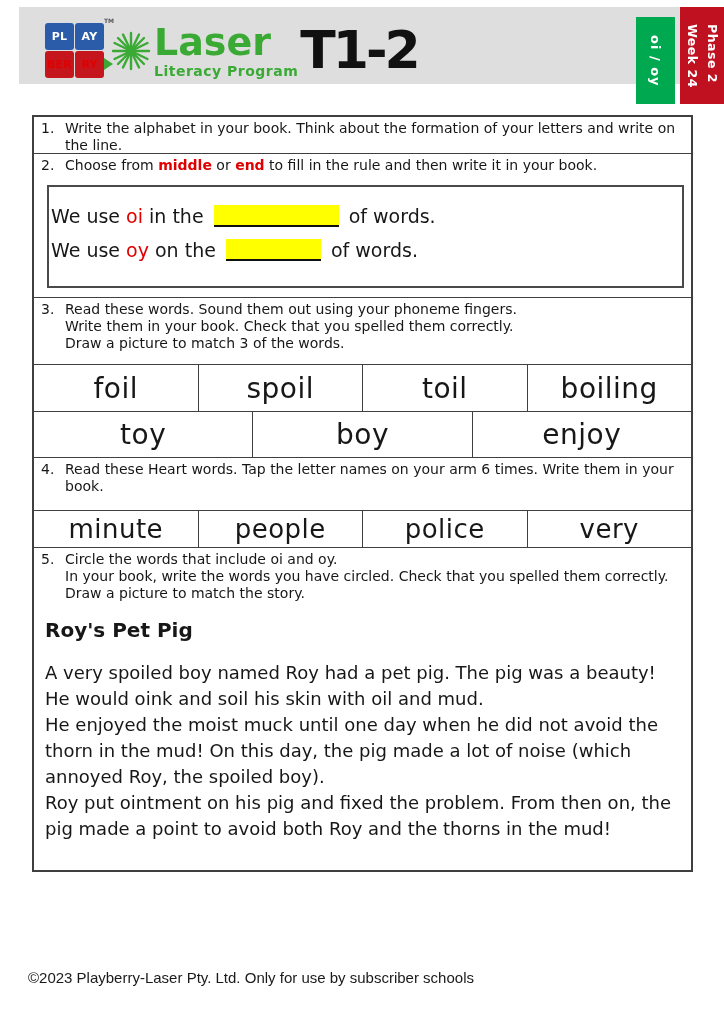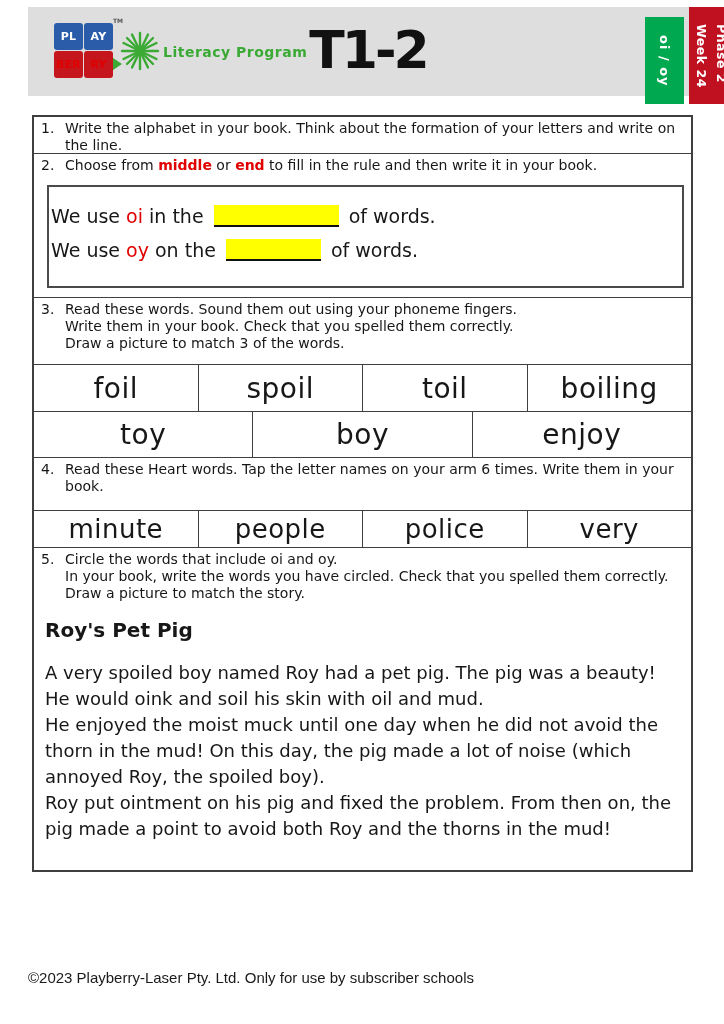--- a/index.html
+++ b/index.html
@@ -3,21 +3,21 @@
 <meta charset="utf-8">
 <style>
   html,body { margin:0; padding:0; }
   body {
     width:724px; height:1024px; position:relative; overflow:hidden;
     background:#ffffff; color:#171717;
     font-family:"DejaVu Sans", sans-serif;
   }
 
   
-  .header-band { position:absolute; left:28px; top:7px; width:687px; height:89px; background:#dedede; }
+  .header-band { position:absolute; left:19px; top:7px; width:687px; height:77px; background:#dedede; }
   .logo-row { position:absolute; left:26px; top:16px; display:flex; align-items:center; }
   .puzzle { display:grid; grid-template-columns:29px 29px; grid-template-rows:27px 27px; gap:1px; position:relative; }
   .piece { border-radius:3px; display:flex; align-items:center; justify-content:center;
            color:#fff; font-size:11px; font-weight:bold; letter-spacing:0.2px; }
   .piece.blue { background:#2a5caa; }
   .piece.red  { background:#c4161c; }
   .puzzle .arrow { position:absolute; right:-9px; bottom:8px; width:0; height:0;
                    border-top:6px solid transparent; border-bottom:6px solid transparent;
                    border-left:9px solid #3aaa35; }
   .tm { position:absolute; top:-6px; right:-10px; font-size:6px; color:#555; font-weight:bold; }
@@ -91,20 +91,21 @@
         <line x1="8" y1="8" x2="34" y2="34"></line>
         <line x1="8" y1="34" x2="34" y2="8"></line>
         <line x1="13" y1="4.5" x2="29" y2="37.5"></line>
         <line x1="4.5" y1="13" x2="37.5" y2="29"></line>
         <line x1="29" y1="4.5" x2="13" y2="37.5"></line>
         <line x1="37.5" y1="13" x2="4.5" y2="29"></line>
       </g>
       <circle cx="21" cy="21" r="5" fill="#3aaa35"></circle>
     </svg>
     <div class="brand-col">
+      <div class="brand-name">Laser</div>
       <div class="brand-sub">Literacy Program</div>
     </div>
     <div class="brand-code">T1-2</div>
   </div>
 
   <div class="tab-vert tab-green">
     <span class="vtext">oi / oy</span>
   </div>
   <div class="tab-vert tab-red">
     <div class="vlines">

